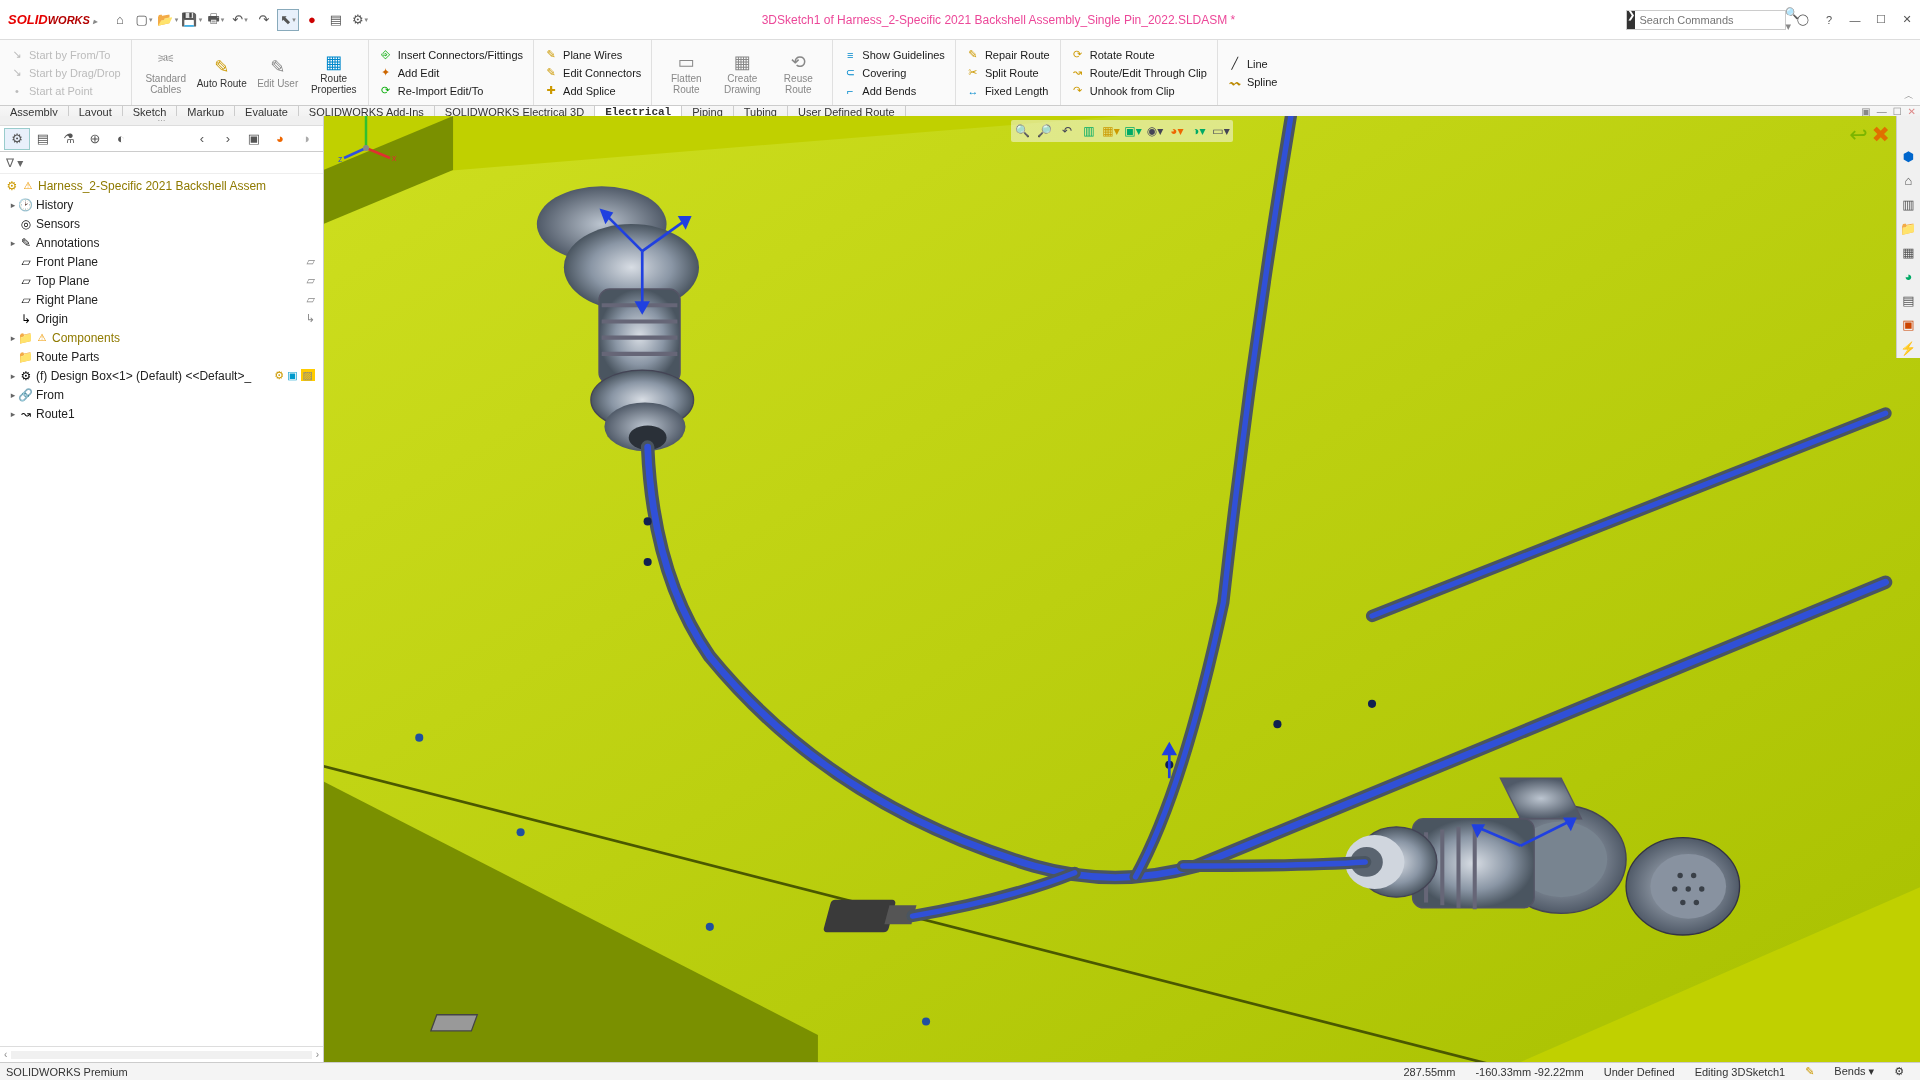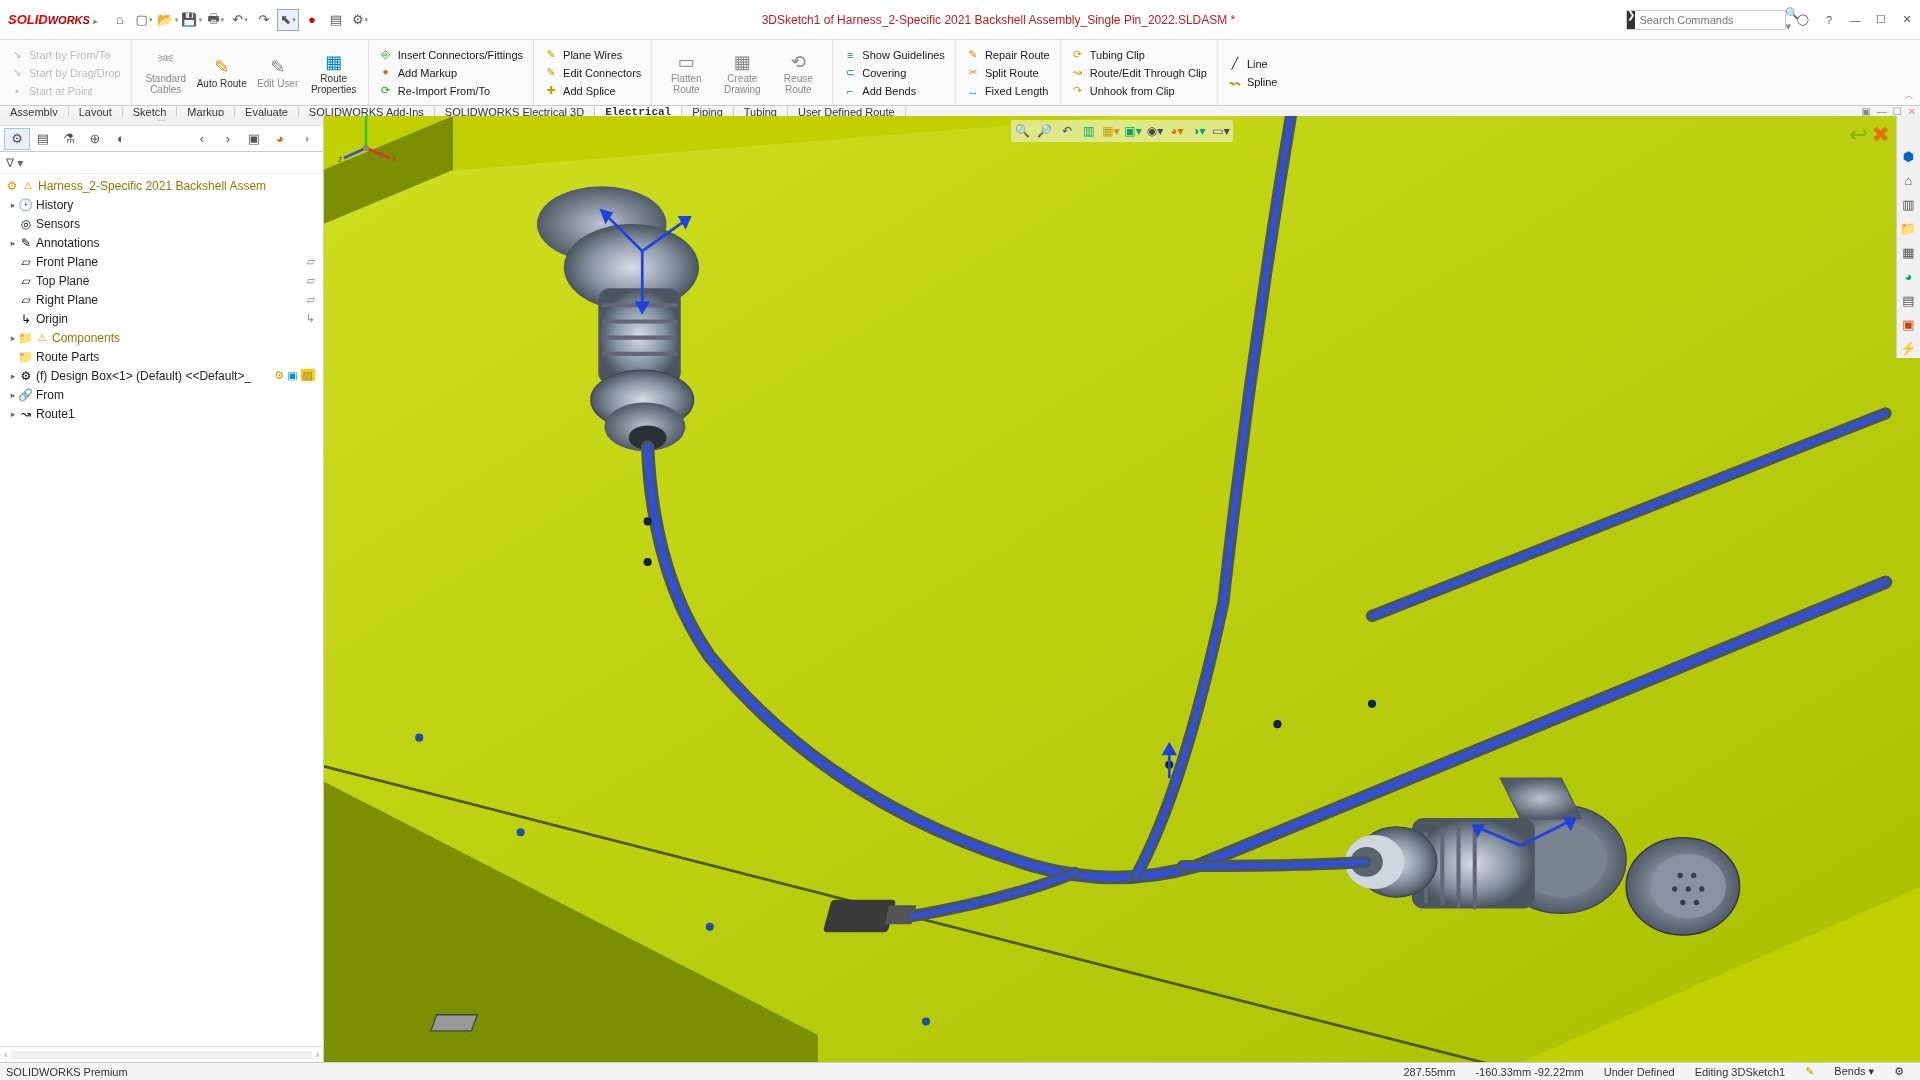--- a/index.html
+++ b/index.html
@@ -6,21 +6,21 @@
 html, body { width: 100%; height: 100%; overflow: hidden; background: #fff; }
 
 
 .titlebar { height: 40px; background: #fff; display: flex; align-items: center; border-bottom: 1px solid #ddd; font-size: 11px; }
 .logo { color: #e60000; font-weight: bold; padding: 0 8px; font-style: italic; }
 .logo .ss { font-size: 13px; }
 .logo .ww { color: #b30000; font-size: 11px; }
 .title-tools { display: flex; align-items: center; gap: 2px; padding-left: 4px; }
 .title-btn { width: 22px; height: 22px; display: flex; align-items: center; justify-content: center; cursor: pointer; color: #555; font-size: 13px; }
 .title-btn.sep::after { content: '▾'; font-size: 7px; margin-left: 1px; color: #888; }
-.doc-title { flex: 1; text-align: center; color: #b91c1c; font-size: 12px; }
+.doc-title { flex: 1; text-align: center; color: #ec4899; font-size: 12px; }
 .search-box { display: flex; align-items: center; border: 1px solid #ccc; height: 20px; width: 160px; margin-right: 4px; }
 .search-box .sicon { width: 18px; height: 18px; background: #333; color: #fff; display: flex; align-items: center; justify-content: center; font-size: 10px; }
 .search-box input { border: none; outline: none; font-size: 11px; flex: 1; padding: 0 4px; }
 .search-box .q { color: #888; font-size: 11px; padding-right: 3px; }
 .win-btns { display: flex; }
 .win-btn { width: 26px; height: 22px; display: flex; align-items: center; justify-content: center; font-size: 11px; color: #555; cursor: pointer; }
 
 
 .ribbon { height: 66px; background: #fafafa; border-bottom: 1px solid #ccc; display: flex; align-items: stretch; font-size: 11px; position: relative; }
 .ribbon-group { display: flex; align-items: center; border-right: 1px solid #e0e0e0; padding: 2px 6px; }
@@ -158,25 +158,25 @@
       </div>
   </div>
   <div class="ribbon-group">
     <div class="rb-col">
       <div class="rb-item">
           <span class="ico" style="color:#0a0">⎆</span>
           <span>Insert Connectors/Fittings</span>
         </div>
       <div class="rb-item">
           <span class="ico" style="color:#c60">✦</span>
-          <span>Add Markup</span>
+          <span>Add Edit</span>
         </div>
       <div class="rb-item">
           <span class="ico" style="color:#0a0">⟳</span>
-          <span>Re-Import From/To</span>
+          <span>Re-Import Edit/To</span>
         </div>
     </div>
   </div>
   <div class="ribbon-group">
     <div class="rb-col">
       <div class="rb-item">
           <span class="ico" style="color:#c90">✎</span>
           <span>Plane Wires</span>
         </div>
       <div class="rb-item">
@@ -232,21 +232,21 @@
       <div class="rb-item">
           <span class="ico" style="color:#08c">↔</span>
           <span>Fixed Length</span>
         </div>
     </div>
   </div>
   <div class="ribbon-group">
     <div class="rb-col">
       <div class="rb-item">
           <span class="ico" style="color:#c90">⟳</span>
-          <span>Tubing Clip</span>
+          <span>Rotate Route</span>
         </div>
       <div class="rb-item">
           <span class="ico" style="color:#c90">↝</span>
           <span>Route/Edit Through Clip</span>
         </div>
       <div class="rb-item">
           <span class="ico" style="color:#c90">↷</span>
           <span>Unhook from Clip</span>
         </div>
     </div>

